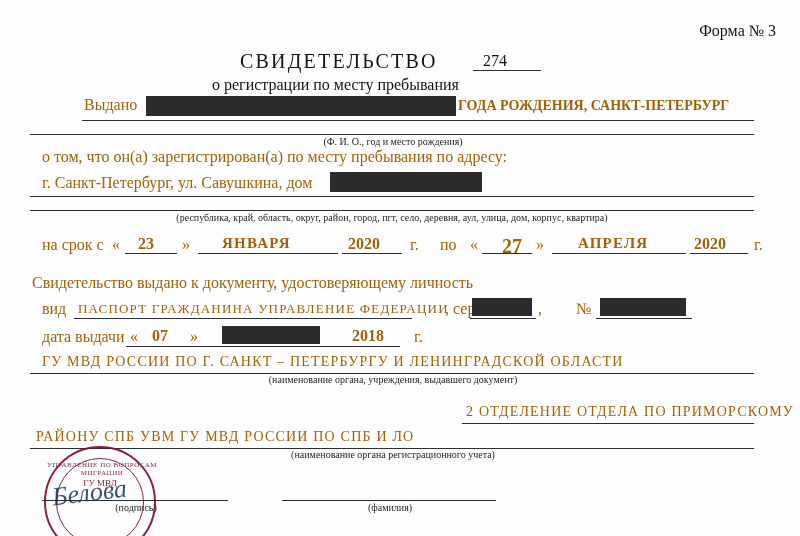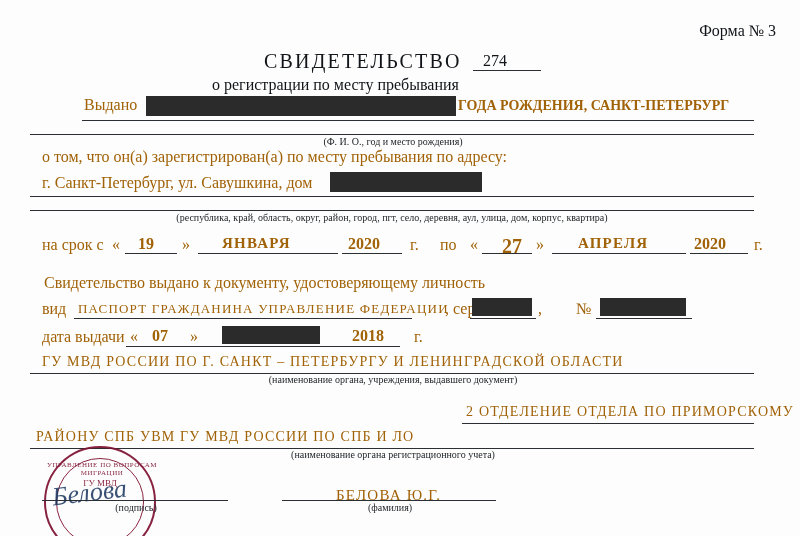--- a/index.html
+++ b/index.html
@@ -53,21 +53,20 @@
     font-size: 16px;
     font-family: "Liberation Serif", serif;
   }
   .title-main {
     position: absolute;
     left: 240px;
     top: 50px;
     font-size: 20px;
     letter-spacing: 2.2px;
     font-family: "Liberation Serif", serif;
-    margin-left: 24px;
   }
   .title-sub {
     position: absolute;
     left: 212px;
     top: 76px;
     font-size: 16px;
   }
   .num-field {
     position: absolute;
     left: 483px;
@@ -159,40 +158,40 @@
 
   <div class="t" style="left:42px; top:174px; font-size:16px;">г. Санкт-Петербург, ул. Савушкина, дом</div>
   <div class="redact" style="left:330px; top:172px; width:152px; height:20px;"></div>
   <div class="line" style="left:30px; top:196px; width:724px;"></div>
 
   <div class="line" style="left:30px; top:210px; width:724px;"></div>
   <div class="caption" style="left:174px; top:212px; width:436px;">(республика, край, область, округ, район, город, пгт, село, деревня, аул, улица, дом, корпус, квартира)</div>
 
   <div class="t" style="left:42px; top:236px; font-size:16px;">на срок с</div>
   <div class="t" style="left:112px; top:236px; font-size:16px;">«</div>
-  <div class="t bold-ish" style="left:138px; top:235px; font-size:16px;">19</div>
+  <div class="t bold-ish" style="left:138px; top:235px; font-size:16px;">23</div>
   <div class="line" style="left:125px; top:253px; width:52px;"></div>
   <div class="t" style="left:182px; top:236px; font-size:16px;">»</div>
   <div class="t bold-ish spaced" style="left:222px; top:235px; font-size:15px;">ЯНВАРЯ</div>
   <div class="line" style="left:198px; top:253px; width:140px;"></div>
   <div class="t bold-ish" style="left:348px; top:235px; font-size:16px;">2020</div>
   <div class="line" style="left:342px; top:253px; width:60px;"></div>
   <div class="t" style="left:410px; top:236px; font-size:16px;">г.</div>
   <div class="t" style="left:440px; top:236px; font-size:16px;">по</div>
   <div class="t" style="left:470px; top:236px; font-size:16px;">«</div>
   <div class="t bold-ish" style="left:494px; top:235px; font-size:20px;margin-left:8px;">27</div>
   <div class="line" style="left:482px; top:253px; width:50px;"></div>
   <div class="t" style="left:536px; top:236px; font-size:16px;">»</div>
   <div class="t bold-ish spaced" style="left:578px; top:235px; font-size:15px;">АПРЕЛЯ</div>
   <div class="line" style="left:552px; top:253px; width:134px;"></div>
   <div class="t bold-ish" style="left:694px; top:235px; font-size:16px;">2020</div>
   <div class="line" style="left:690px; top:253px; width:58px;"></div>
   <div class="t" style="left:754px; top:236px; font-size:16px;">г.</div>
 
-  <div class="t" style="left:44px; top:274px; font-size:16px;">Свидетельство выдано к документу, удостоверяющему личность</div>
+  <div class="t" style="left:32px; top:274px; font-size:16px;">Свидетельство выдано к документу, удостоверяющему личность</div>
 
   <div class="t" style="left:42px; top:300px; font-size:16px;">вид</div>
   <div class="t spaced" style="left:78px; top:301px; font-size:13px;">ПАСПОРТ ГРАЖДАНИНА УПРАВЛЕНИЕ ФЕДЕРАЦИИ</div>
   <div class="t" style="left:418px; top:300px; font-size:16px;margin-left:27px;">, серия</div>
   <div class="redact" style="left:472px; top:298px; width:60px; height:18px;"></div>
   <div class="line" style="left:470px; top:318px; width:66px;"></div>
   <div class="t" style="left:538px; top:300px; font-size:16px;">,</div>
   <div class="t" style="left:576px; top:300px; font-size:16px;">№</div>
   <div class="redact" style="left:600px; top:298px; width:86px; height:18px;"></div>
   <div class="line" style="left:596px; top:318px; width:96px;"></div>
@@ -221,17 +220,16 @@
     <div class="stamp-inner"></div>
     <div class="stamp-text-top">УПРАВЛЕНИЕ  ПО  ВОПРОСАМ  МИГРАЦИИ</div>
     <div class="stamp-core">ГУ МВД</div>
 
   </div>
 
   <div class="signature">Белова</div>
   <div class="line" style="left:42px; top:500px; width:186px;"></div>
   <div class="caption" style="left:86px; top:502px; width:100px;">(подпись)</div>
 
-  <div class="t spaced" style="left:336px; top:487px; font-size:15px;">БЕЛОВА Ю.Г.</div>
   <div class="line" style="left:282px; top:500px; width:214px;"></div>
   <div class="caption" style="left:340px; top:502px; width:100px;">(фамилия)</div>
 
 </div>
 
 </body></html>

